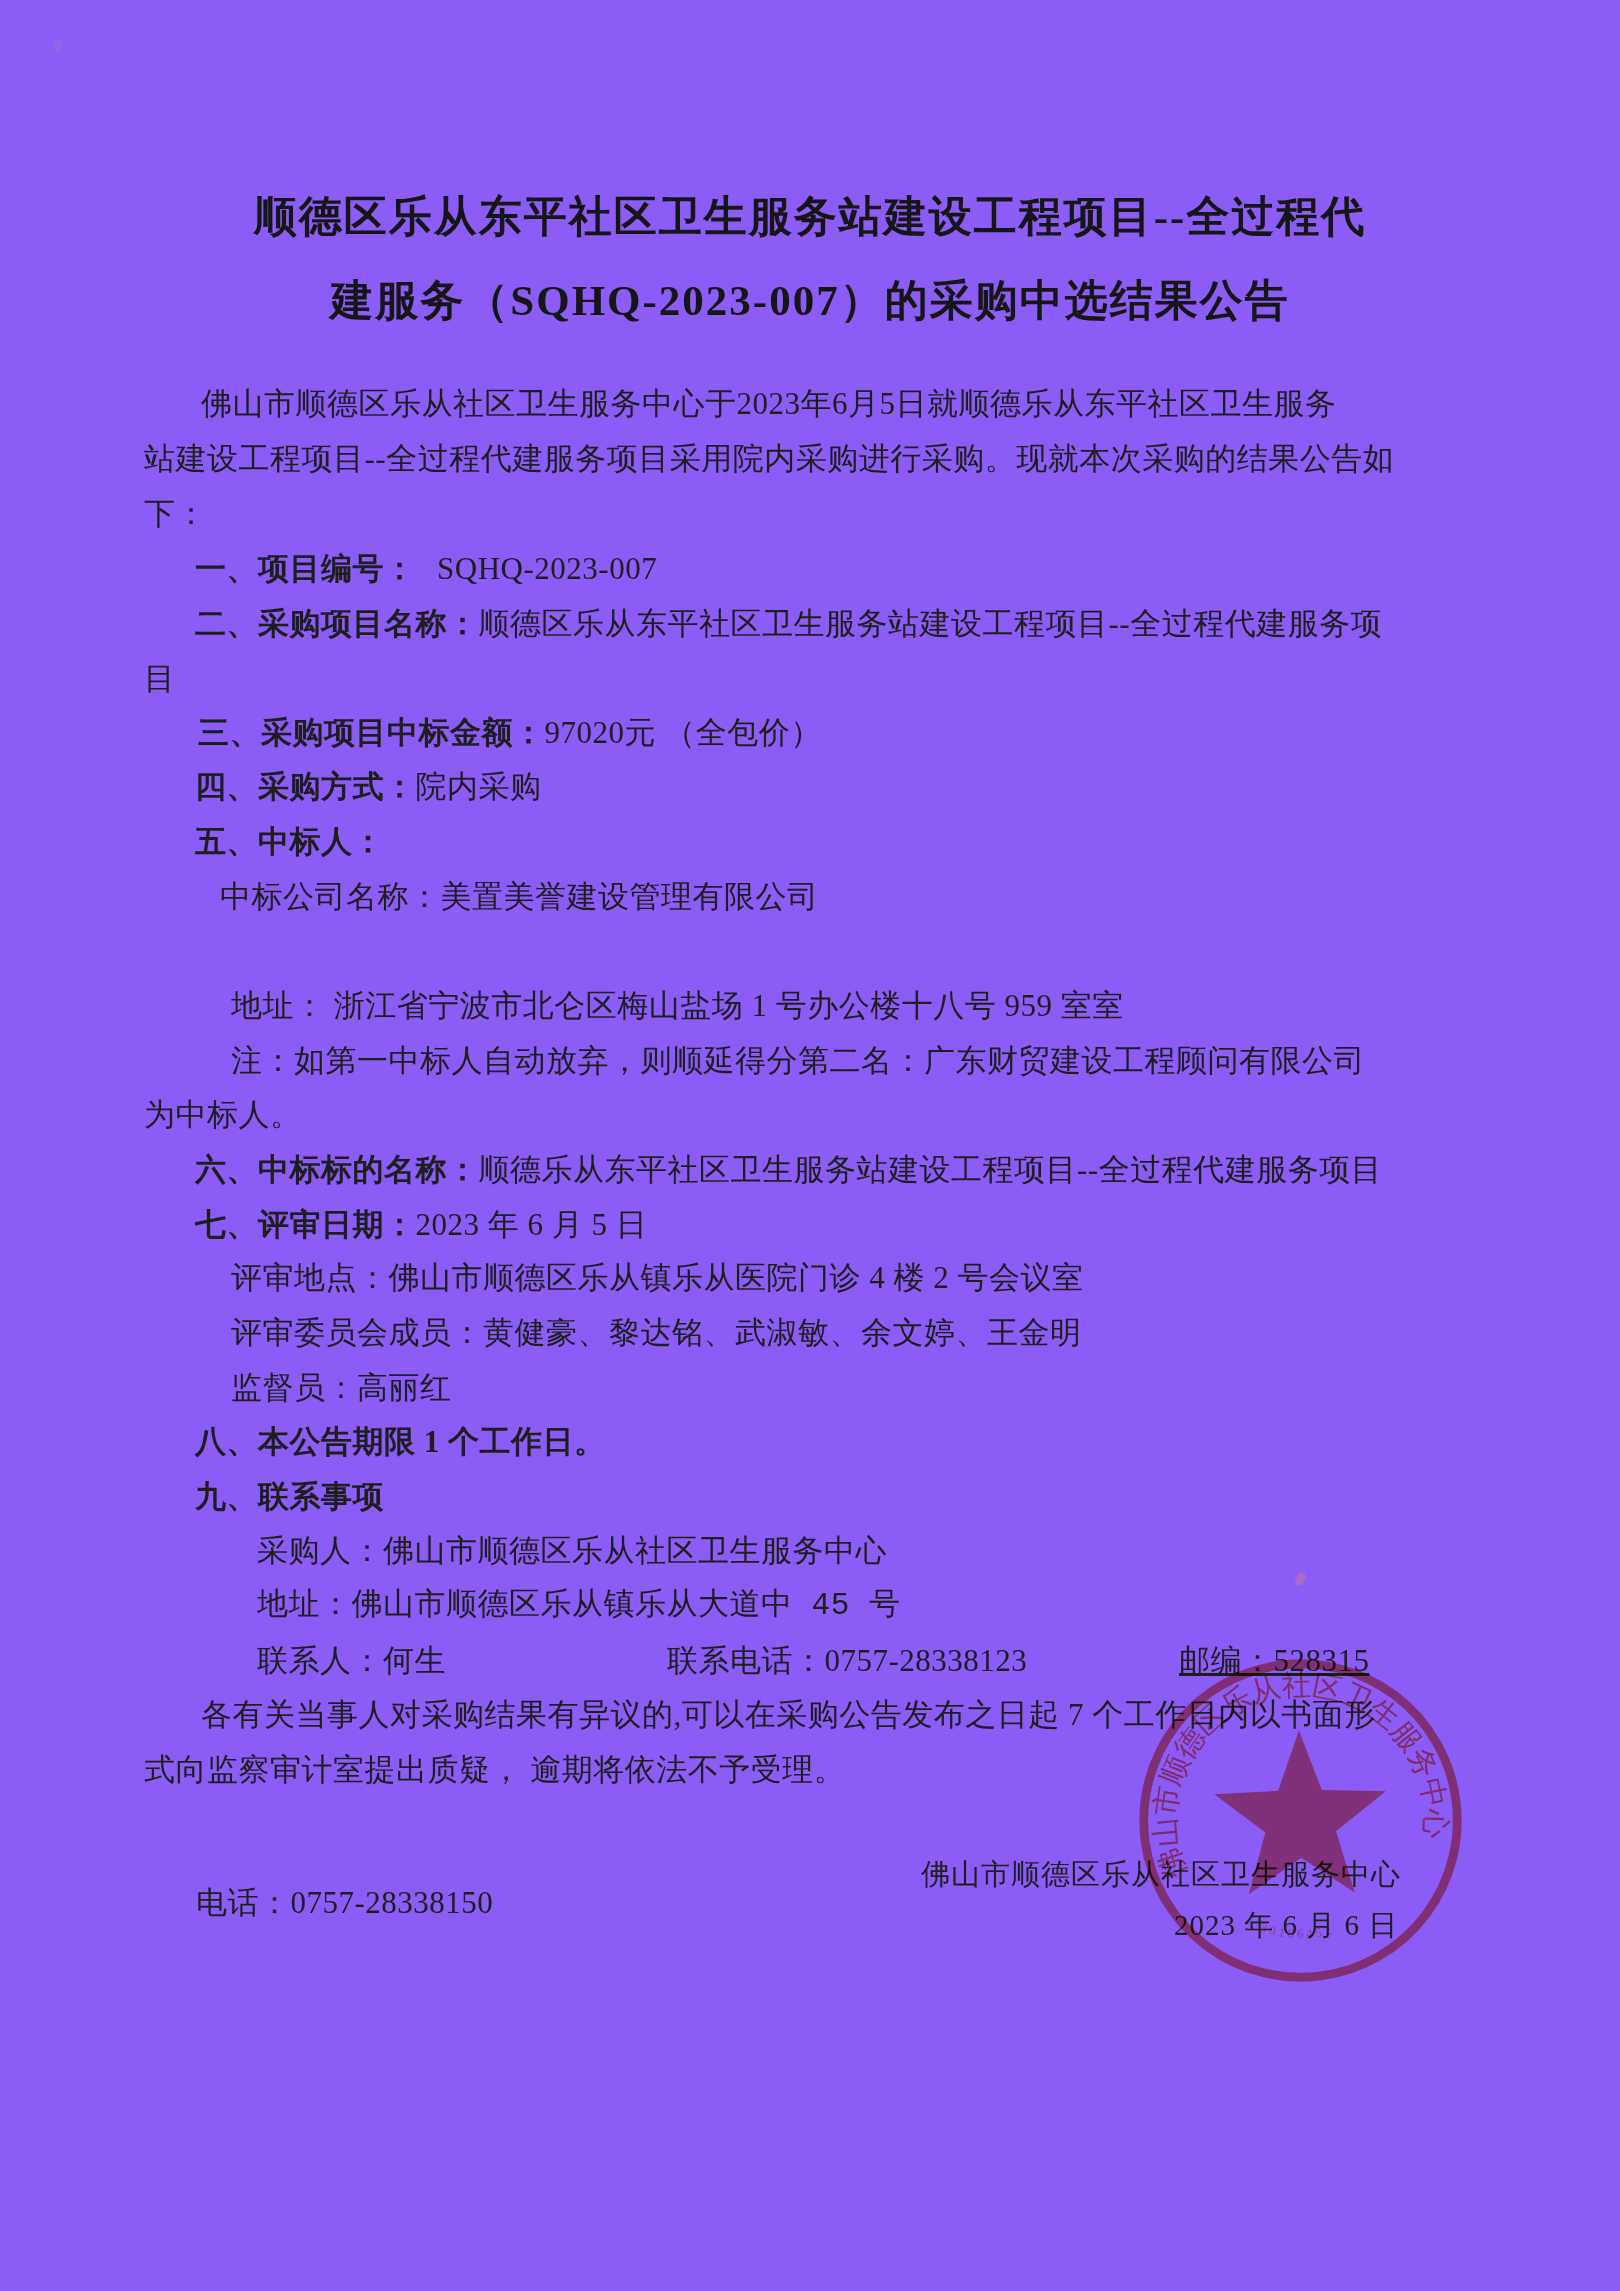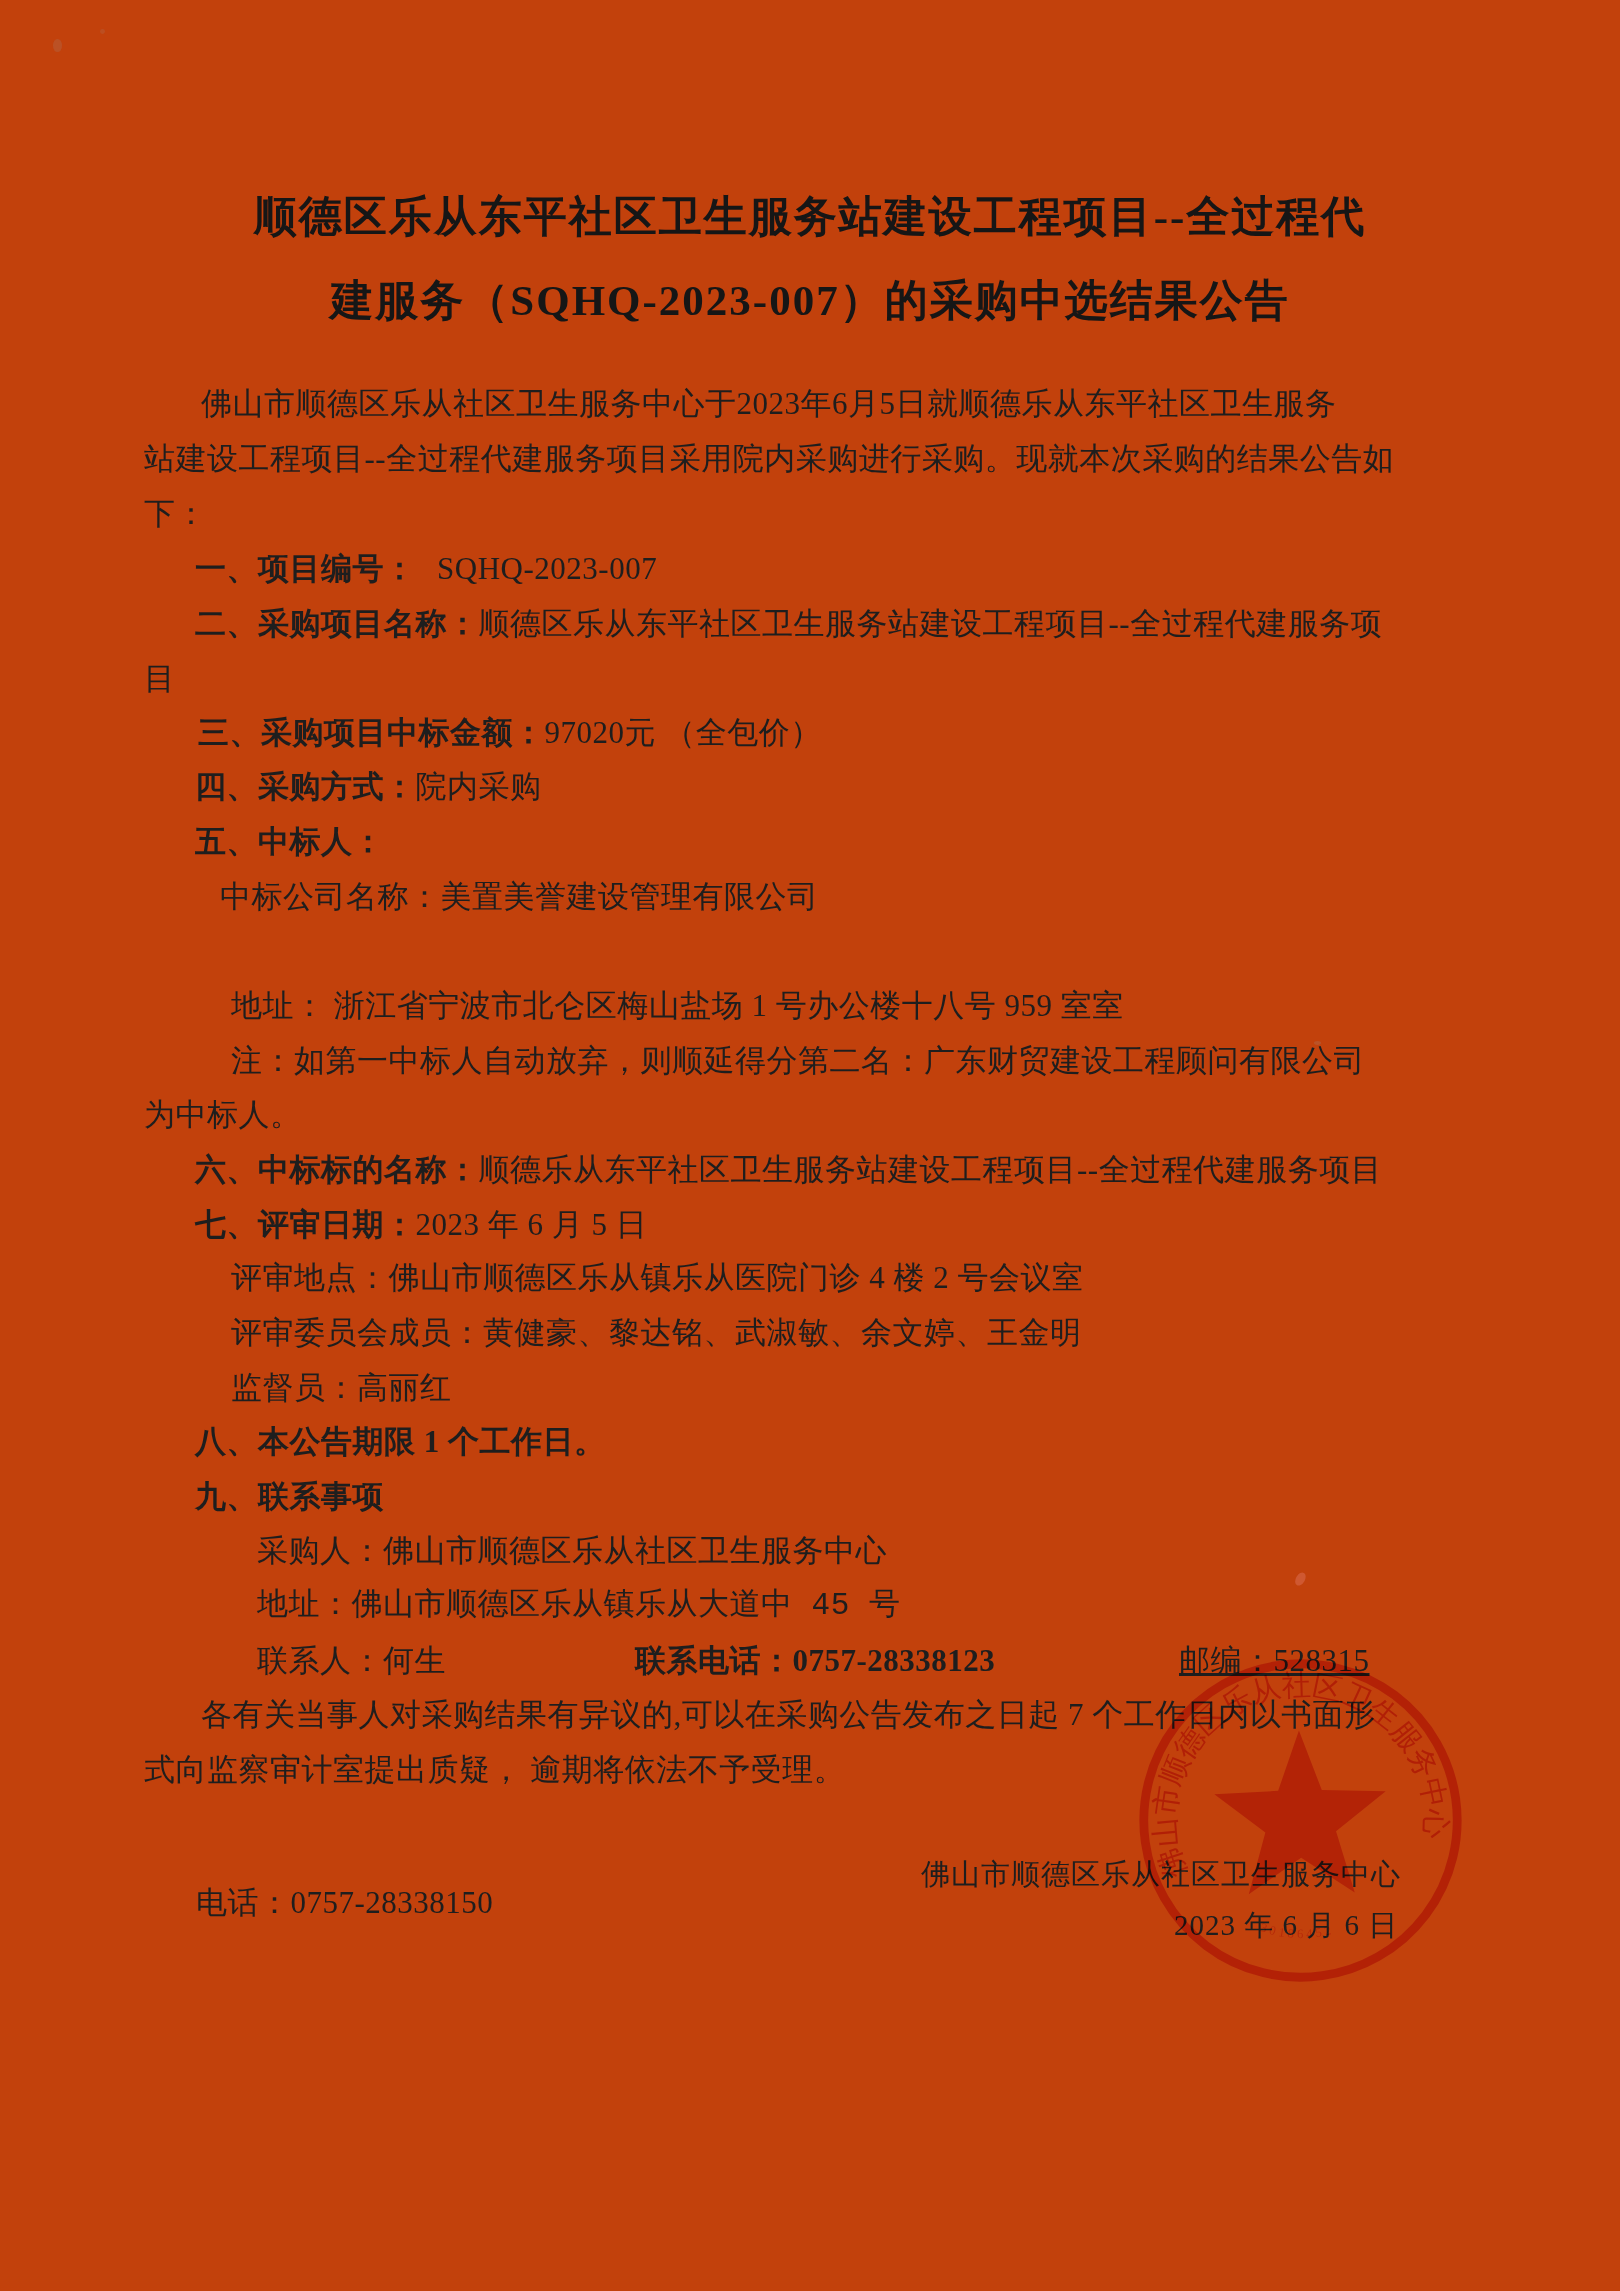--- a/index.html
+++ b/index.html
@@ -1,19 +1,19 @@
 <!DOCTYPE html>
 <html><head>
 <meta charset="utf-8">
 <style>
   html,body{margin:0;padding:0;background:#ffffff;}
   .page{
     position:relative;
     width:1620px;height:2292px;
-    background:#c2410c;
+    background:#8b5cf6;
     font-family:"Liberation Serif","DejaVu Serif",serif;
     color:#1e1e1e;
     overflow:hidden;
   }
   .line{
     position:absolute;
     font-size:31px;
     letter-spacing:0.5px;
     white-space:nowrap;
     line-height:1.15;
@@ -87,21 +87,21 @@
   <div class="line" style="top:1315px;left:231px;">评审委员会成员：黄健豪、黎达铭、武淑敏、余文婷、王金明</div>
   <div class="line" style="top:1370px;left:231px;">监督员：高丽红</div>
 
   <div class="line bold" style="top:1424px;left:195px;">八、本公告期限 1 个工作日。</div>
 
   <div class="line bold" style="top:1479px;left:195px;">九、联系事项</div>
   <div class="line" style="top:1533px;left:257px;">采购人：佛山市顺德区乐从社区卫生服务中心</div>
   <div class="line" style="top:1588px;left:257px;font-family:Liberation Mono, monospace;">地址：佛山市顺德区乐从镇乐从大道中 45 号</div>
   <div class="line" style="top:1643px;left:0;width:1620px;">
     <span class="seg" style="left:257px;">联系人：何生</span>
-    <span class="seg" style="left:635px;font-weight:bold;">联系电话：0757-28338123</span>
+    <span class="seg" style="left:667px;">联系电话：0757-28338123</span>
     <span class="seg" style="left:1179px;text-decoration:underline;">邮编：528315</span>
   </div>
 
   <div class="line" style="top:1697px;left:201px;">各有关当事人对采购结果有异议的,可以在采购公告发布之日起 7 个工作日内以书面形</div>
   <div class="line" style="top:1752px;left:144px;">式向监察审计室提出质疑， 逾期将依法不予受理。</div>
   <div class="line" style="top:1885px;left:196px;">电话：0757-28338150</div>
 
   <div class="line sig" style="top:1858px;left:921px;">佛山市顺德区乐从社区卫生服务中心</div>
   <div class="line sig" style="top:1909px;left:1174px;">2023 年 6 月 6 日</div>
 

